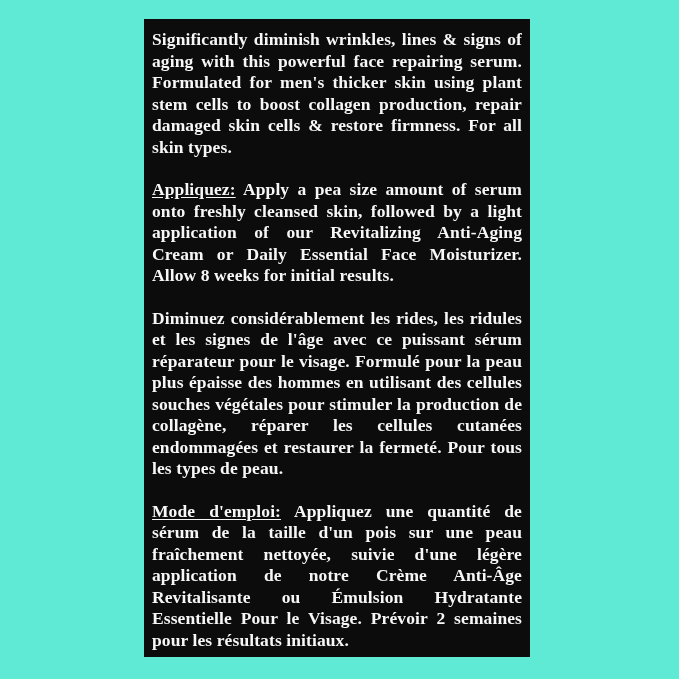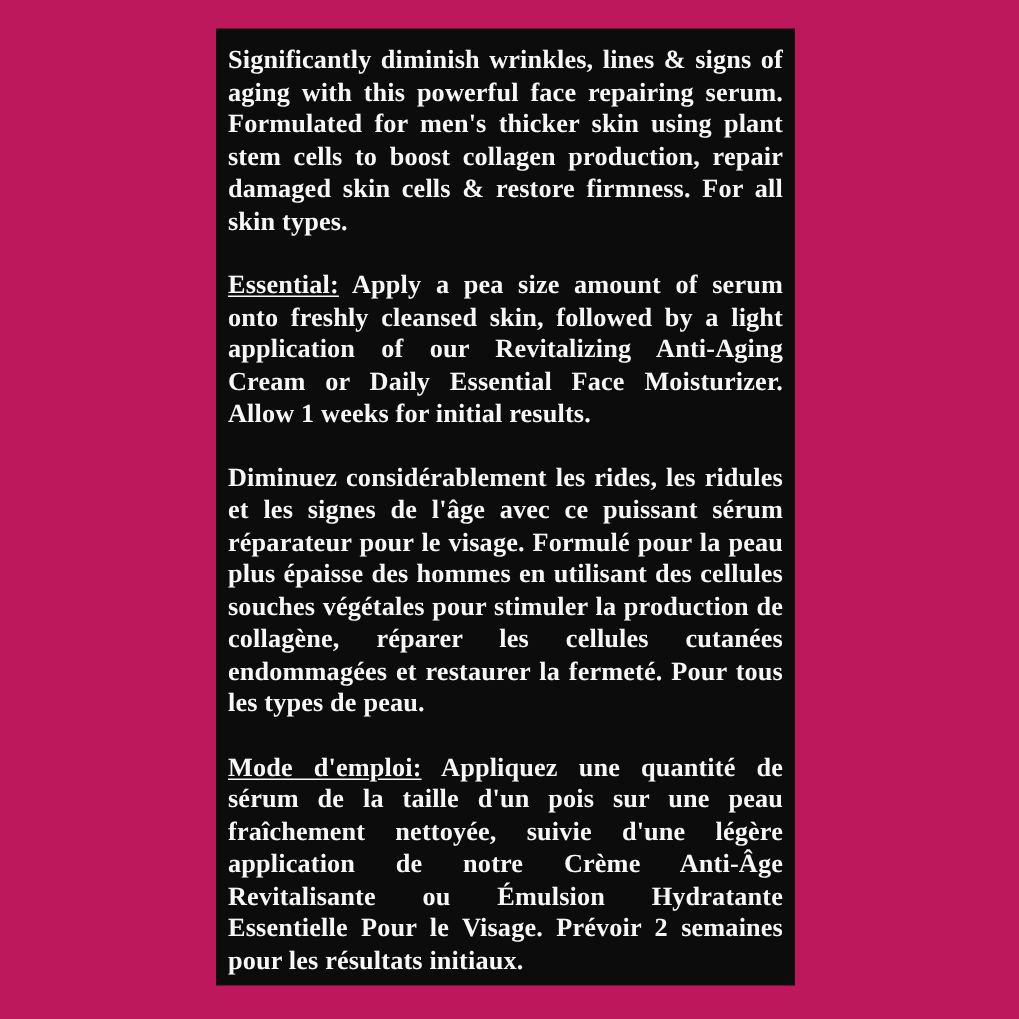--- a/index.html
+++ b/index.html
@@ -4,21 +4,21 @@
 <style>
   html, body {
     margin: 0;
     padding: 0;
     background: #ffffff;
   }
   .canvas {
     position: relative;
     width: 679px;
     height: 679px;
-    background: #be185d;
+    background: #5eead4;
     overflow: hidden;
   }
   .label-panel {
     position: absolute;
     left: 144px;
     top: 19px;
     width: 386px;
     height: 638px;
     box-sizing: border-box;
     background: #0c0c0c;
@@ -44,20 +44,20 @@
   }
 </style>
 </head>
 <body>
 
 <div class="canvas">
   <div class="label-panel">
 
     <p class="para"><span>Significantly diminish wrinkles, lines &amp; signs of aging with this powerful face repairing serum. Formulated for men's thicker skin using plant stem cells to boost collagen production, repair damaged skin cells &amp; restore firmness. For all skin types.</span></p>
 
-    <p class="para"><span class="lead">Essential:</span><span> Apply a pea size amount of serum onto freshly cleansed skin, followed by a light application of our Revitalizing Anti-Aging Cream or Daily Essential Face Moisturizer. Allow 1 weeks for initial results.</span></p>
+    <p class="para"><span class="lead">Appliquez:</span><span> Apply a pea size amount of serum onto freshly cleansed skin, followed by a light application of our Revitalizing Anti-Aging Cream or Daily Essential Face Moisturizer. Allow 8 weeks for initial results.</span></p>
 
     <p class="para"><span>Diminuez considérablement les rides, les ridules et les signes de l'âge avec ce puissant sérum réparateur pour le visage. Formulé pour la peau plus épaisse des hommes en utilisant des cellules souches végétales pour stimuler la production de collagène, réparer les cellules cutanées endommagées et restaurer la fermeté. Pour tous les types de peau.</span></p>
 
     <p class="para"><span class="lead">Mode d'emploi:</span><span> Appliquez une quantité de sérum de la taille d'un pois sur une peau fraîchement nettoyée, suivie d'une légère application de notre Crème Anti-Âge Revitalisante ou Émulsion Hydratante Essentielle Pour le Visage. Prévoir 2 semaines pour les résultats initiaux.</span></p>
 
   </div>
 </div>
 
 </body></html>

